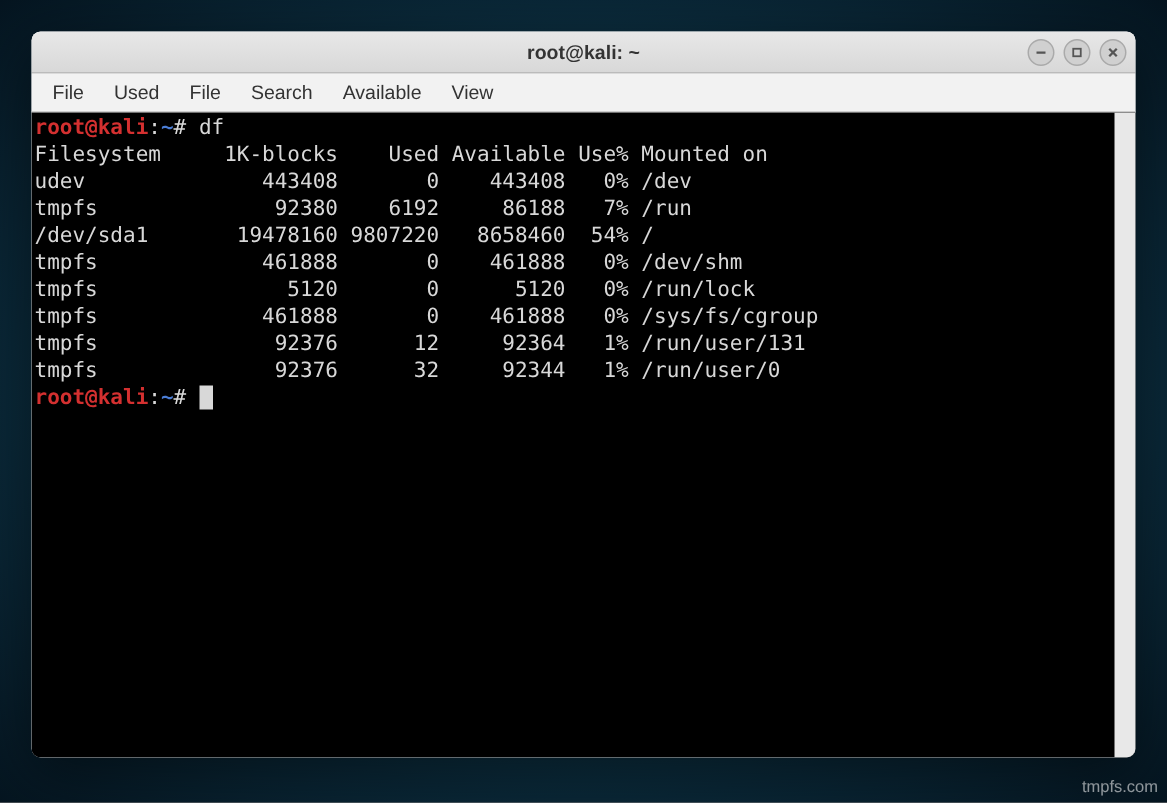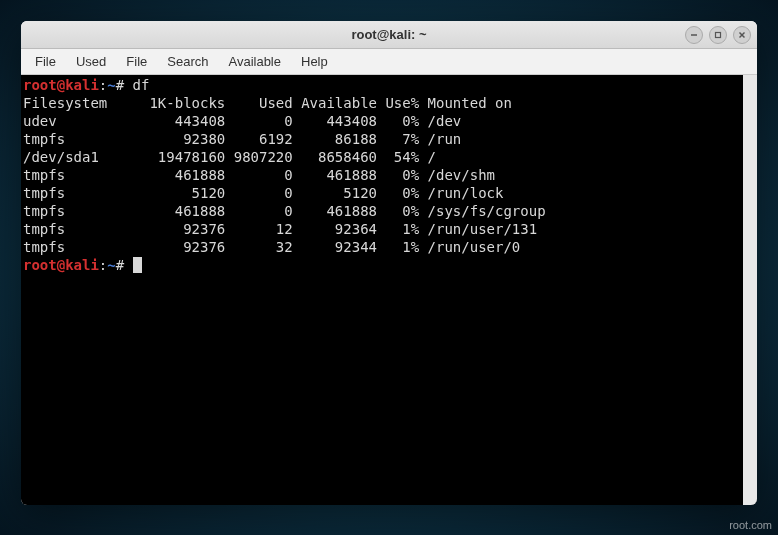--- a/index.html
+++ b/index.html
@@ -137,32 +137,32 @@
       </div>
     </div>
   </div>
 
   <div class="menubar">
     <div class="menu-item">File</div>
     <div class="menu-item">Used</div>
     <div class="menu-item">File</div>
     <div class="menu-item">Search</div>
     <div class="menu-item">Available</div>
-    <div class="menu-item">Help</div>
+    <div class="menu-item">View</div>
   </div>
 
   <div class="terminal">
     <div class="terminal-content"><span class="prompt-user">root@kali</span><span class="prompt-colon">:</span><span class="prompt-path">~</span><span class="prompt-hash"># </span><span>df</span>
 <span>Filesystem     1K-blocks    Used Available Use% Mounted on</span>
 <span>udev              443408       0    443408   0% /dev</span>
 <span>tmpfs              92380    6192     86188   7% /run</span>
 <span>/dev/sda1       19478160 9807220   8658460  54% /</span>
 <span>tmpfs             461888       0    461888   0% /dev/shm</span>
 <span>tmpfs               5120       0      5120   0% /run/lock</span>
 <span>tmpfs             461888       0    461888   0% /sys/fs/cgroup</span>
 <span>tmpfs              92376      12     92364   1% /run/user/131</span>
 <span>tmpfs              92376      32     92344   1% /run/user/0</span>
 <span class="prompt-user">root@kali</span><span class="prompt-colon">:</span><span class="prompt-path">~</span><span class="prompt-hash"># </span><span class="cursor"></span></div>
     <div class="terminal-scroll"></div>
   </div>
 </div>
 
-<div class="watermark">root.com</div>
+<div class="watermark">tmpfs.com</div>
 
 </body></html>

